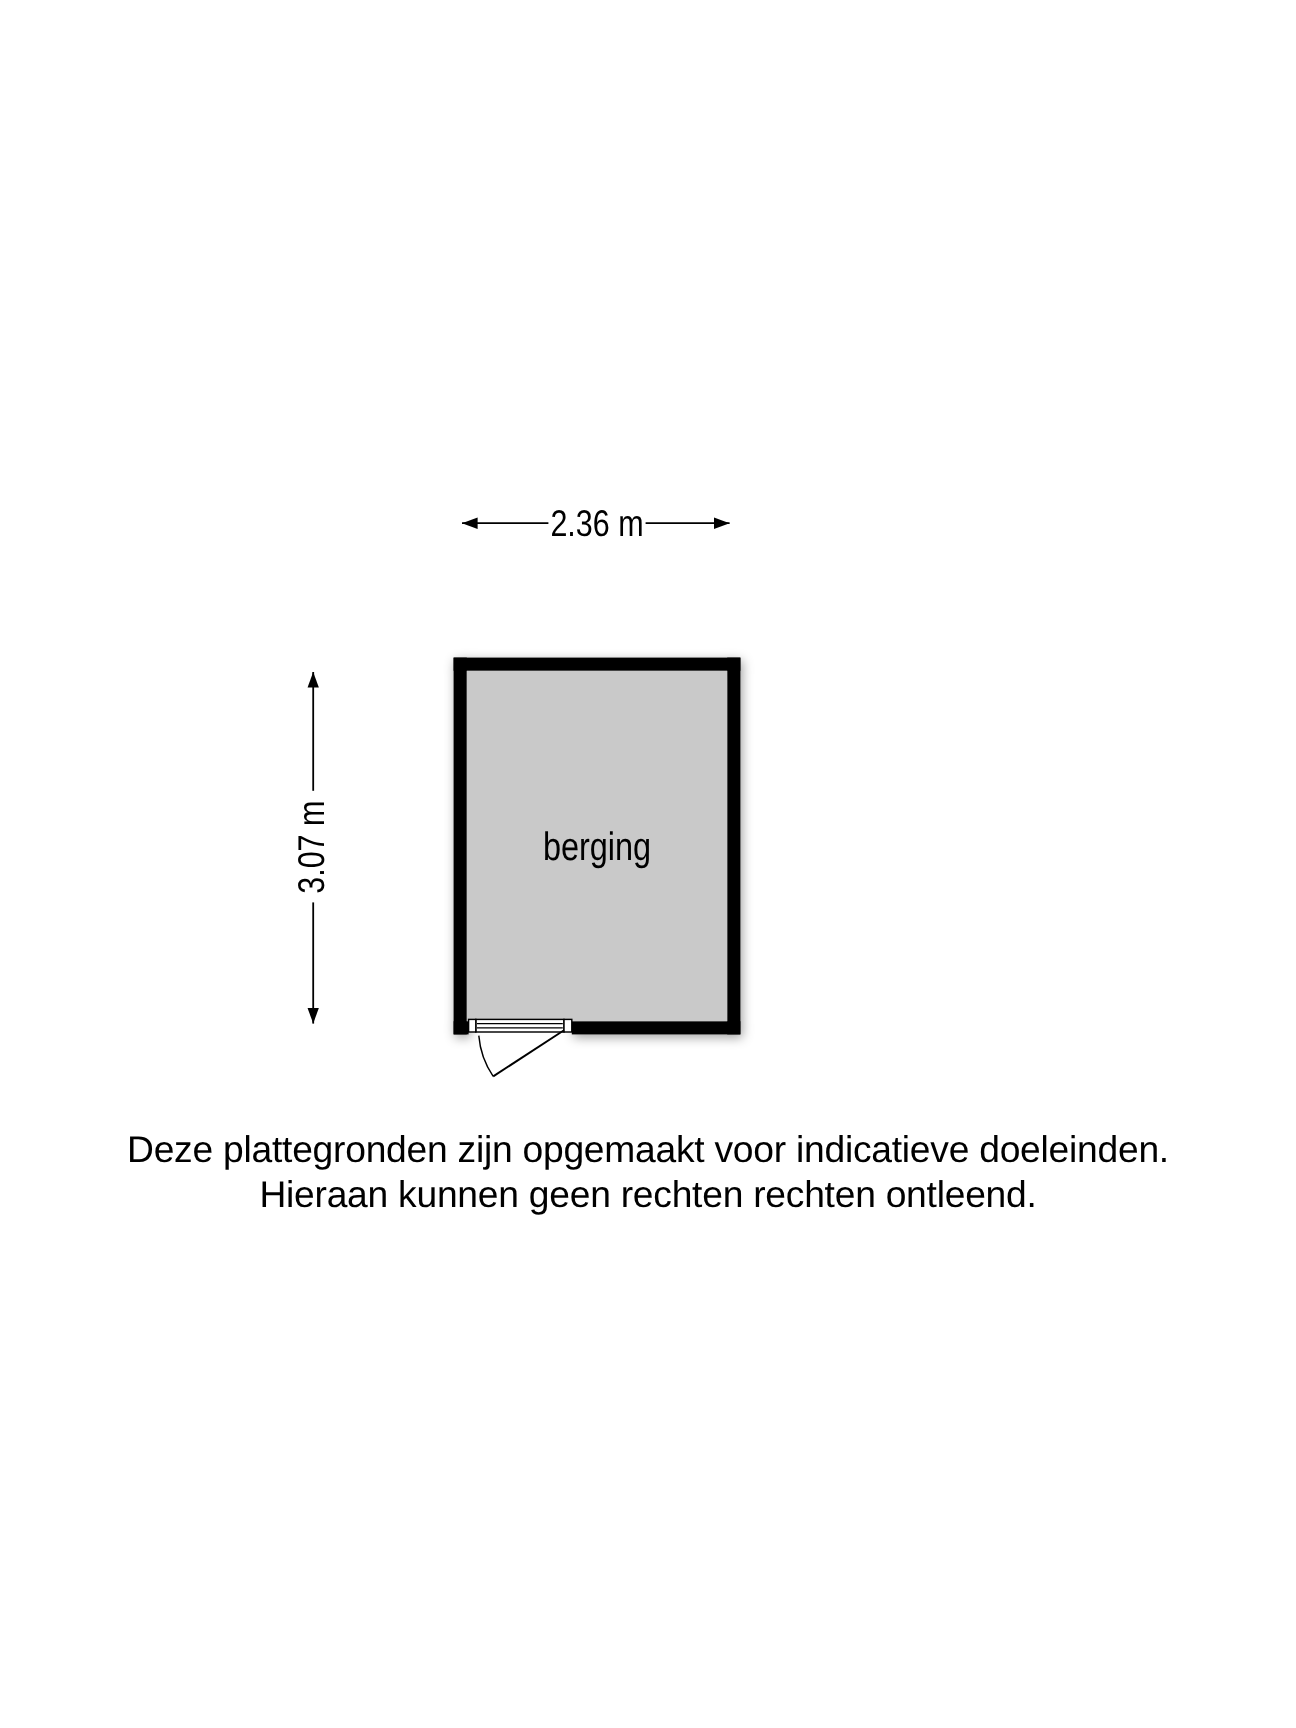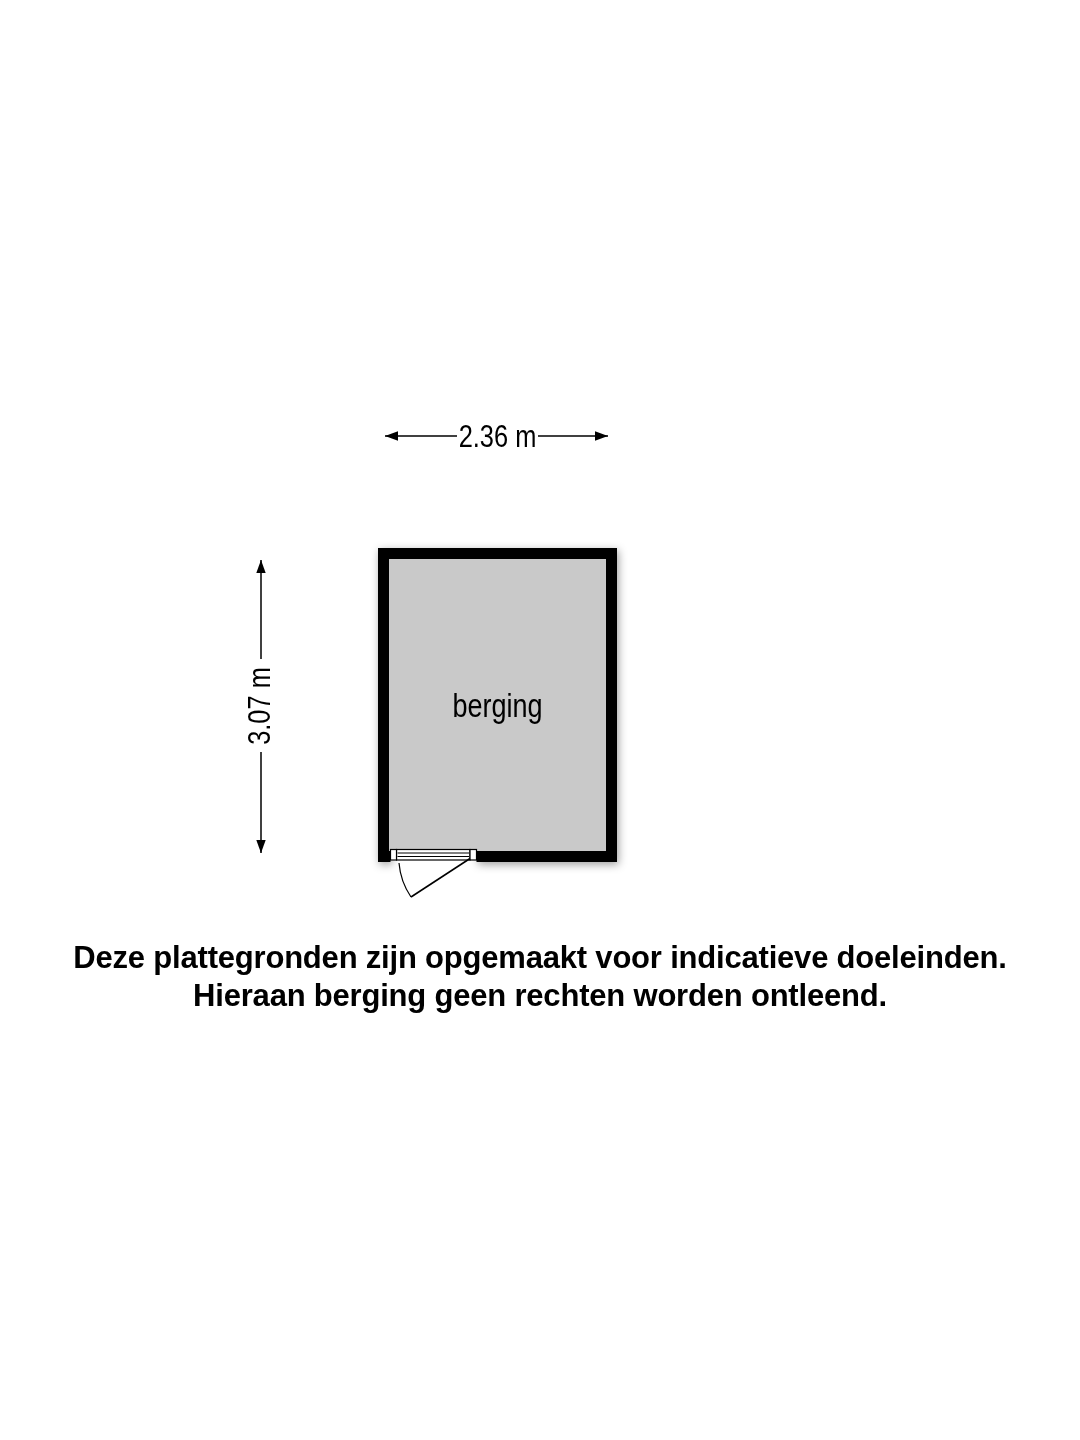--- a/index.html
+++ b/index.html
@@ -30,21 +30,21 @@
     font-size: 33px;
     fill: #000000;
   }
   .disclaimer {
     position: absolute;
     left: 0;
     right: 0;
     top: 939px;
     text-align: center;
     font-family: "Liberation Sans", sans-serif;
-    font-weight: bold;
+    font-weight: normal;
     font-size: 31px;
     line-height: 38px;
     color: #000000;
     letter-spacing: -0.2px;
   }
 </style>
 </head>
 <body>
 
 <div class="canvas">
@@ -96,16 +96,16 @@
       <line x1="261" y1="560" x2="261" y2="659" stroke="#000000" stroke-width="1.5"></line>
       <line x1="261" y1="752" x2="261" y2="853" stroke="#000000" stroke-width="1.5"></line>
       <polygon points="261,560 256.3,573 265.7,573" fill="#000000"></polygon>
       <polygon points="261,853 256.3,840 265.7,840" fill="#000000"></polygon>
       <text class="dim-text" text-anchor="middle" transform="translate(270,706) rotate(-90) scale(0.82,1)">3.07 m</text>
     </g>
   </svg>
 
   <div class="disclaimer">
     <div>Deze plattegronden zijn opgemaakt voor indicatieve doeleinden.</div>
-    <div>Hieraan berging geen rechten worden ontleend.</div>
+    <div>Hieraan kunnen geen rechten rechten ontleend.</div>
   </div>
 
 </div>
 
 </body></html>

